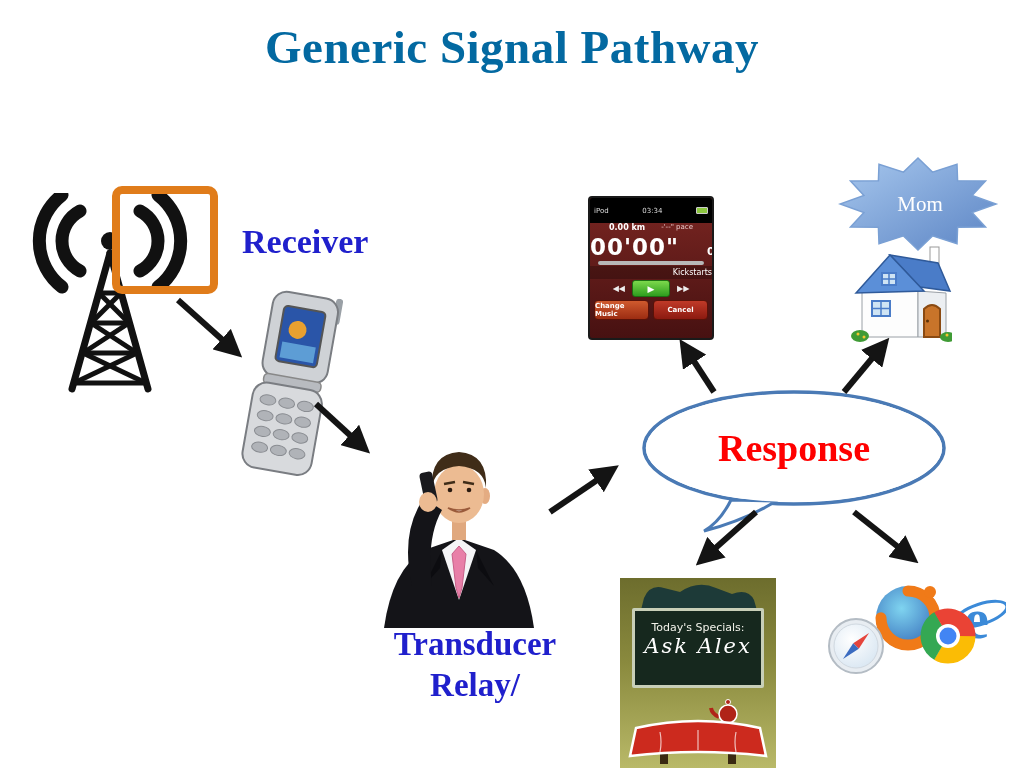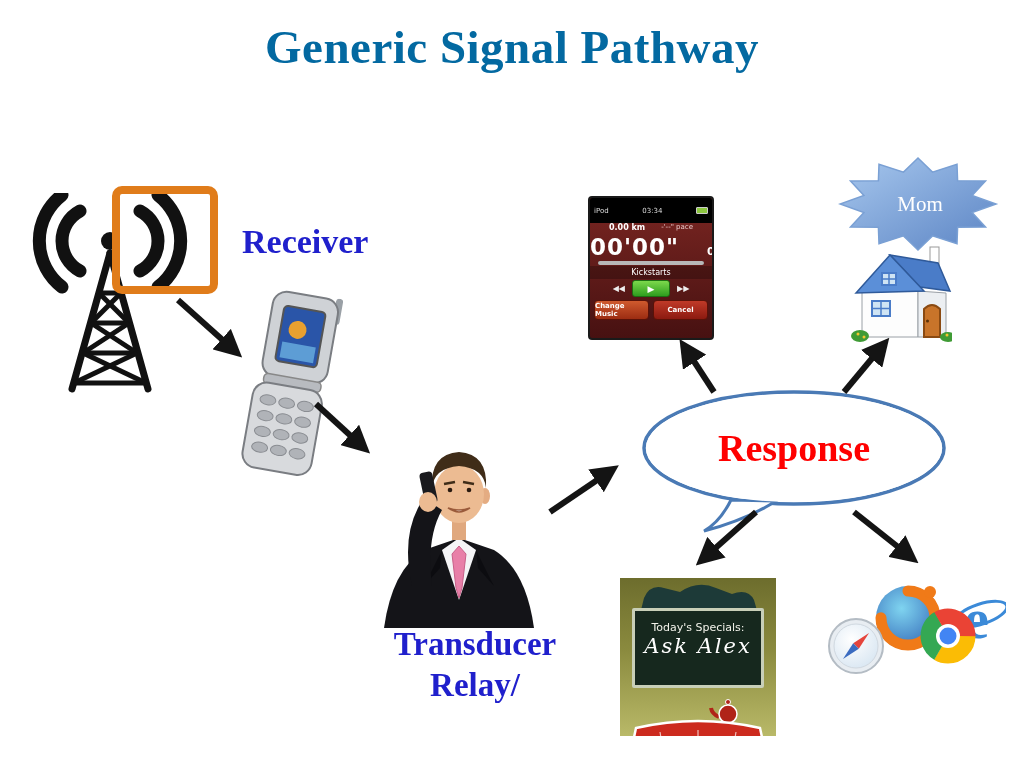--- a/index.html
+++ b/index.html
@@ -20,33 +20,33 @@
             padding:8px 4px;font-size:7px;color:#ddd;}
   .t-batt{width:10px;height:5px;background:#8cc63f;border:1px solid #ccc;border-radius:1px;}
   .t-metrics{height:15px;display:flex;align-items:flex-start;justify-content:space-between;padding:0 19px;}
   .t-dist{font-size:8px;font-weight:bold;}
   .t-pace{font-size:7px;color:#e8c8c8;}
   .t-time{height:32px;text-align:center;font-weight:bold;letter-spacing:1px;}
   .t-time .main{font-size:23px;}
   .t-time .sub{font-size:11px;vertical-align:baseline;padding-left:28px;}
   .t-prog{margin:1px 8px;height:5px;background:#2a0a0a;border-radius:2px;}
   .t-prog > div{height:100%;width:100%;background:#b8b8b8;border-radius:2px;}
-  .t-track{height:13px;text-align:center;font-size:8px;background:rgba(0,0,0,.25);line-height:13px;}
+  .t-track{height:13px;text-align:right;font-size:8px;background:rgba(0,0,0,.25);line-height:13px;}
   .t-controls{height:26px;display:flex;align-items:center;justify-content:center;gap:7px;}
   .t-skip{font-size:8px;color:#eee;}
   .t-play{width:36px;height:15px;border-radius:3px;background:linear-gradient(#7cd84c,#2e9e1e);
           display:flex;align-items:center;justify-content:center;font-size:9px;color:#fff;border:1px solid #1c6e12;}
   .t-buttons{flex:1;display:flex;align-items:center;gap:4px;padding:2px 4px 18px;}
   .t-btn{flex:1;height:18px;border-radius:4px;color:#fff;font-size:7px;font-weight:bold;
          display:flex;align-items:center;justify-content:center;border:1px solid #5a1208;}
   .t-btn.left{background:linear-gradient(#d05a2e,#9c2c12);}
   .t-btn.right{background:linear-gradient(#c03a28,#8c1a10);text-align:center;}
 
   
-  .board-scene{left:620px;top:578px;width:156px;height:158px;overflow:hidden;
+  .board-scene{left:620px;top:578px;width:156px;height:190px;overflow:hidden;
                background:linear-gradient(#6d6d2d 0%, #8a8a3e 45%, #b9b968 100%);z-index:2;}
   .board{position:absolute;left:12px;top:30px;width:126px;height:74px;background:#16281E;
          border:3px solid #c8cfb8;border-radius:2px;color:#f2f2ea;text-align:center;}
   .board .l1{font-size:11px;margin-top:10px;font-family:"DejaVu Sans", sans-serif;}
   .board .l2{font-size:21px;font-style:italic;letter-spacing:2px;color:#fff;
              font-family:"DejaVu Serif", serif;}
 </style>
 </head>
 <body>
 

